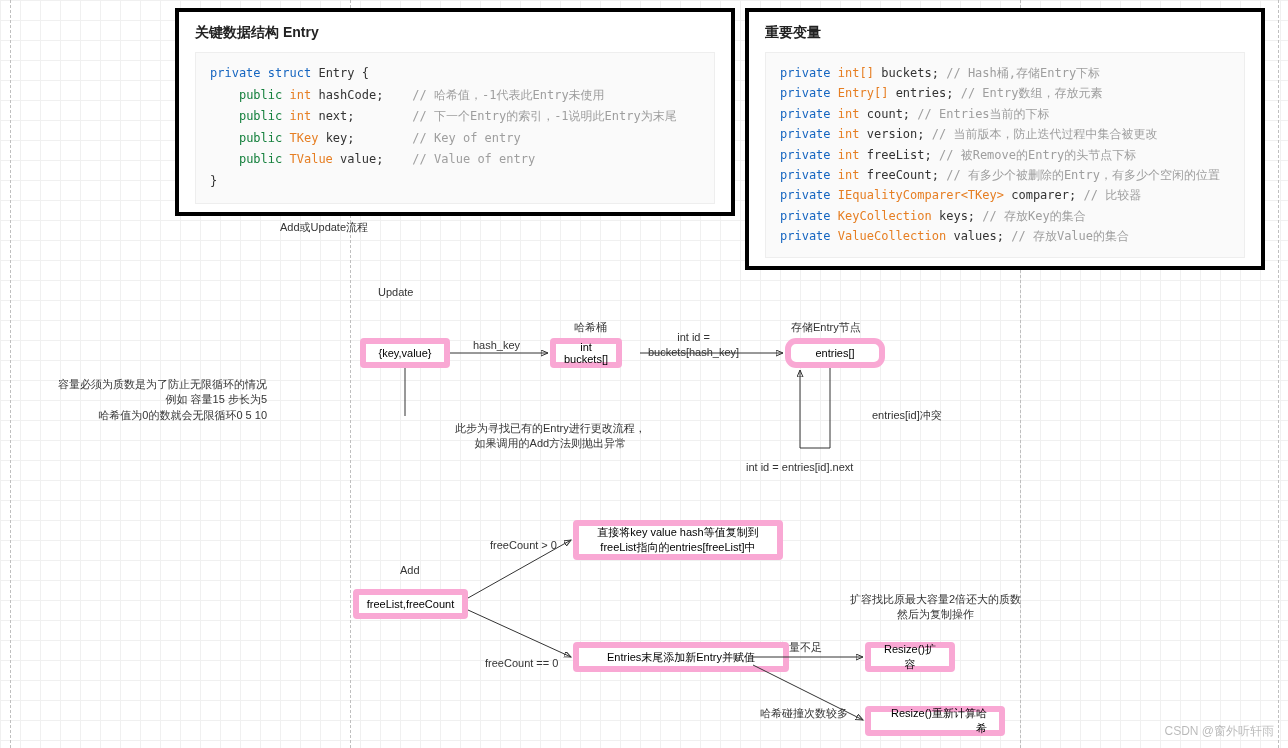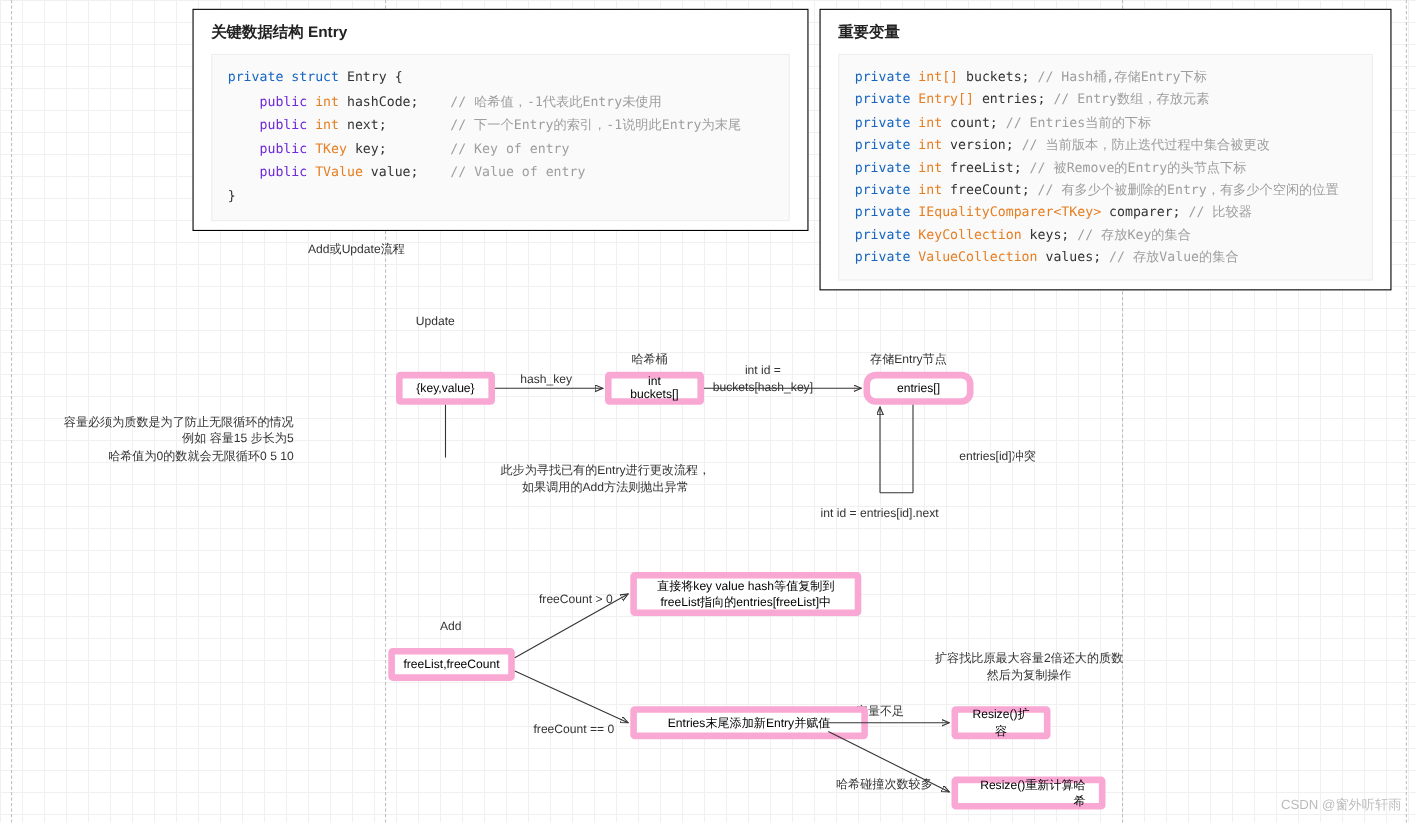--- a/index.html
+++ b/index.html
@@ -20,42 +20,42 @@
   background-size: 20px 20px;
 }
 .dashline {
   position: absolute;
   border-left: 1px dashed #bfbfbf;
   top: 0; bottom: 0;
 }
 .card {
   position: absolute;
   background: #fff;
-  border: 1px solid #000000;
+  border: 4px solid #000000;
   padding: 12px 16px 8px 16px;
 }
 .card-title {
   font-weight: 700;
   font-size: 14px;
   color: #222;
   margin-bottom: 10px;
 }
 .codebox {
   background: #fafafa;
   border: 1px solid #eee;
   padding: 10px 14px;
   font-family: Consolas, Monaco, monospace;
   font-size: 12px;
   line-height: 1.8;
   white-space: pre;
   color: #333;
 }
 .kw-private { color: #1565c0; }
 .kw-struct { color: #1565c0; }
-.kw-public { color: #6d28d9; }
+.kw-public { color: #15803d; }
 .ty { color: #e67e22; }
 .nm { color: #333; }
 .cm { color: #9e9e9e; }
 
 .node {
   position: absolute;
   background: #fff;
   border: 6px solid #f9a8d4;
   padding: 6px 12px;
   font-size: 11px;
@@ -137,21 +137,21 @@
 哈希值为0的数就会无限循环0 5 10</div>
 <div class="label" style="left:400px; top:563px;">Add</div>
 <div class="label" style="left:490px; top:538px;">freeCount &gt; 0</div>
 <div class="label" style="left:485px; top:656px;">freeCount == 0</div>
 <div class="label" style="left:778px; top:640px;">容量不足</div>
 <div class="label" style="left:760px; top:706px;">哈希碰撞次数较多</div>
 <div class="label" style="left:850px; top:592px; white-space:pre; text-align:center;">扩容找比原最大容量2倍还大的质数
 然后为复制操作</div>
 
 <div class="node" style="left:360px; top:338px; width:90px; height:30px;">{key,value}</div>
-<div class="node" style="left:550px; top:338px; width:90px; height:30px;">int buckets[]</div>
+<div class="node" style="left:550px; top:338px; width:72px; height:30px;">int buckets[]</div>
 <div class="node" style="left:785px; top:338px; width:100px; height:30px;border-radius:11px;">entries[]</div>
 <div class="node" style="left:353px; top:589px; width:115px; height:30px;">freeList,freeCount</div>
 <div class="node" style="left:573px; top:520px; width:210px; height:40px; white-space:pre;">直接将key value hash等值复制到
 freeList指向的entries[freeList]中</div>
 <div class="node" style="left:573px; top:642px; width:216px; height:30px;">Entries末尾添加新Entry并赋值</div>
 <div class="node" style="left:865px; top:642px; width:90px; height:30px;">Resize()扩容</div>
 <div class="node" style="left:865px; top:706px; width:140px; height:30px;text-align:right;">Resize()重新计算哈希</div>
 
 <svg class="overlay">
   <defs>

